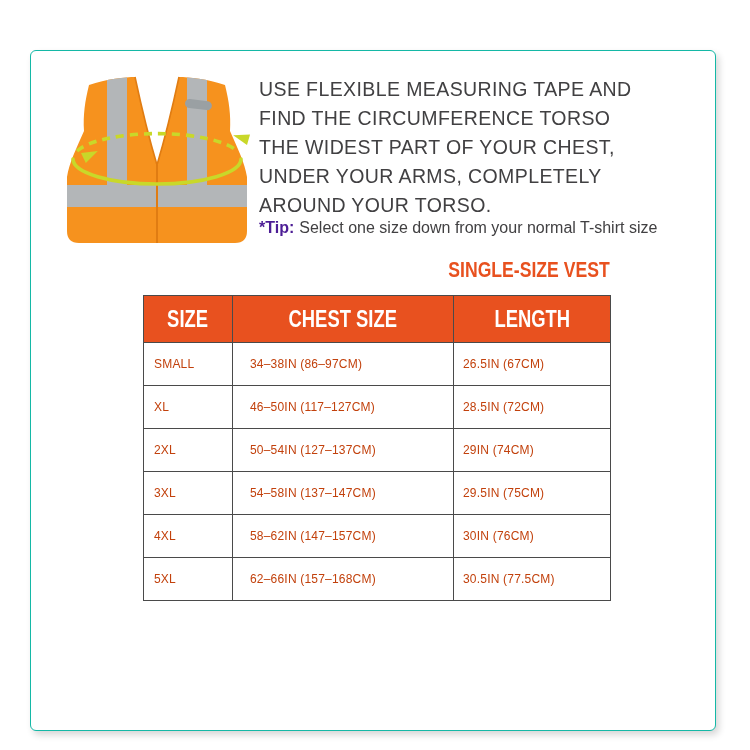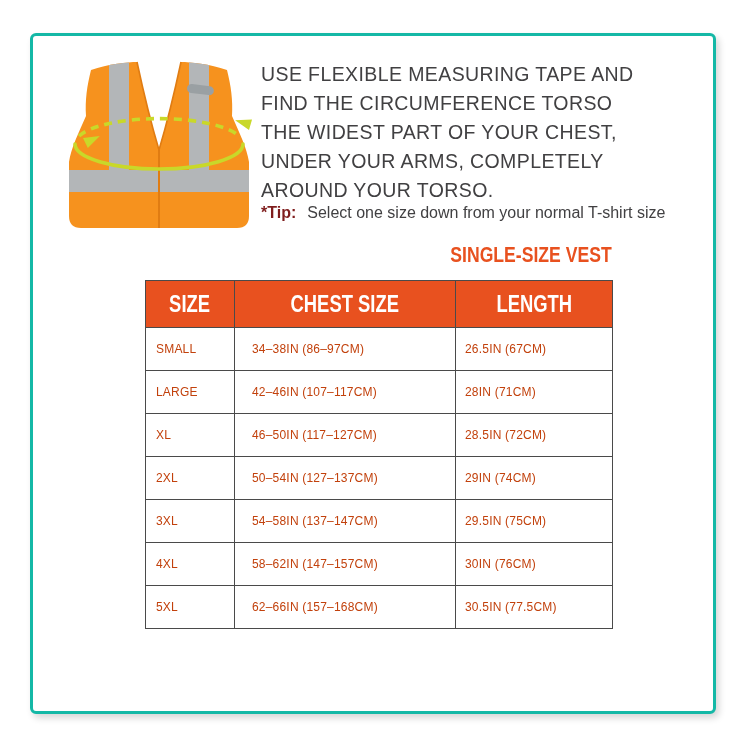--- a/index.html
+++ b/index.html
@@ -1,36 +1,36 @@
 <!DOCTYPE html>
 <html><head>
 <meta charset="utf-8">
 <style>
   * { margin: 0; padding: 0; box-sizing: border-box; }
   html,body { width: 750px; height: 750px; background: #ffffff; font-family: "Liberation Sans", sans-serif; }
   .stage { position: relative; width: 750px; height: 750px; background:#fff; overflow: hidden; }
 
   .card {
-    position: absolute; left: 30px; top: 33px; width: 686px; height: 681px;
-    background: #ffffff; border: 3px solid #14b8a6; border-radius: 6px;
+    position: absolute; left: 30px; top: 50px; width: 686px; height: 681px;
+    background: #ffffff; border: 1px solid #14b8a6; border-radius: 6px;
     box-shadow: 3px 4px 7px rgba(0,0,0,0.16);
     padding-left: 48px;
   }
 
   .vest-wrap { position: absolute; left: 20px; top: 22px; width: 212px; height: 192px; }
 
   .instructions {
     position: absolute; left: 228px; top: 24px; width: 412px;
     color: #414042; font-size: 19.5px; line-height: 29px; letter-spacing: 0.4px;
     font-weight: 400;
   }
   .instr-line { white-space: nowrap; }
 
   .tip { position: absolute; left: 228px; top: 168px; width: 430px; font-size: 16px; color: #414042; white-space: nowrap; }
-  .tip-label { color: #7f1d1d; font-weight: bold; margin-right: 11px; }
+  .tip-label { color: #4c1d95; font-weight: bold; margin-right: 5px; }
 
   .section-heading {
     position: absolute; left: 112px; top: 206px; width: 467px;
     text-align: right; color: #e8511f; font-weight: bold; font-size: 22px;
     letter-spacing: 0px;
   }
   .condensed { display: inline-block; transform: scaleX(0.8); transform-origin: 100% 50%; white-space: nowrap; }
   .condensed-c { display: inline-block; transform: scaleX(0.8); transform-origin: 50% 50%; white-space: nowrap; }
 
   table.size-table {
@@ -140,25 +140,20 @@
           <th><span class="condensed-c">LENGTH</span></th>
         </tr>
       </thead>
       <tbody>
         <tr>
           <td class="col-size">SMALL</td>
           <td class="col-chest">34–38IN (86–97CM)</td>
           <td class="col-length">26.5IN (67CM)</td>
         </tr>
         <tr>
-          <td class="col-size">LARGE</td>
-          <td class="col-chest">42–46IN (107–117CM)</td>
-          <td class="col-length">28IN (71CM)</td>
-        </tr>
-        <tr>
           <td class="col-size">XL</td>
           <td class="col-chest">46–50IN (117–127CM)</td>
           <td class="col-length">28.5IN (72CM)</td>
         </tr>
         <tr>
           <td class="col-size">2XL</td>
           <td class="col-chest">50–54IN (127–137CM)</td>
           <td class="col-length">29IN (74CM)</td>
         </tr>
         <tr>

